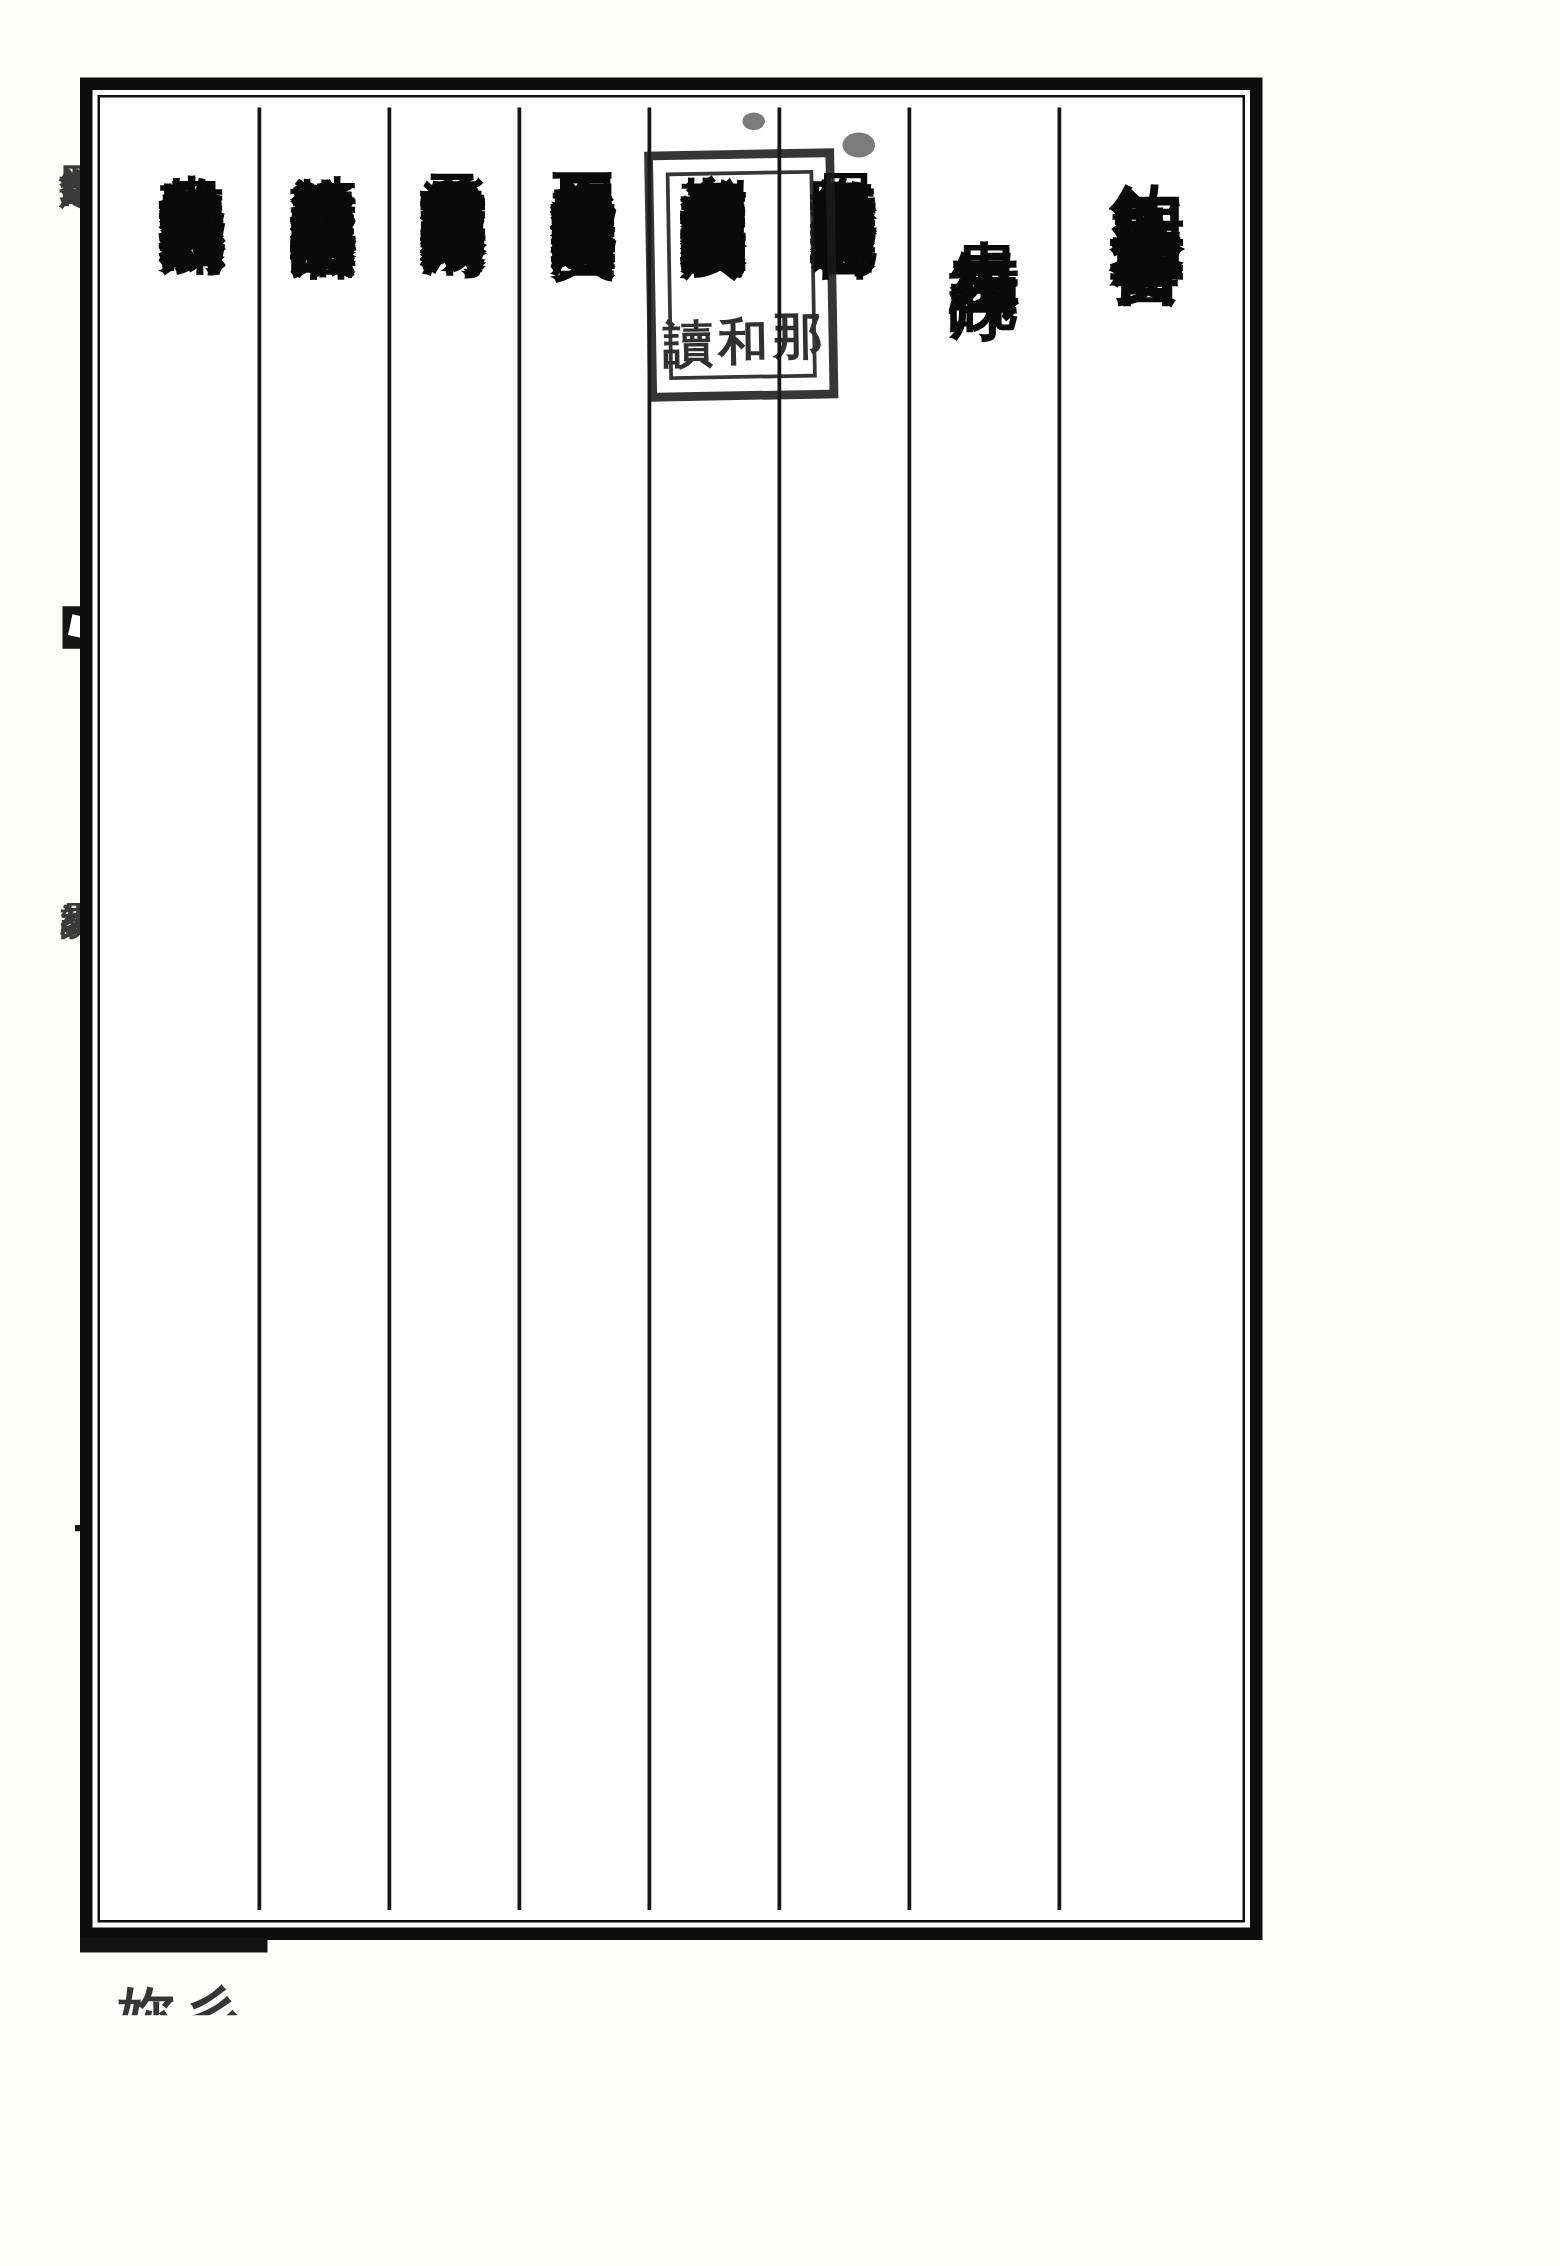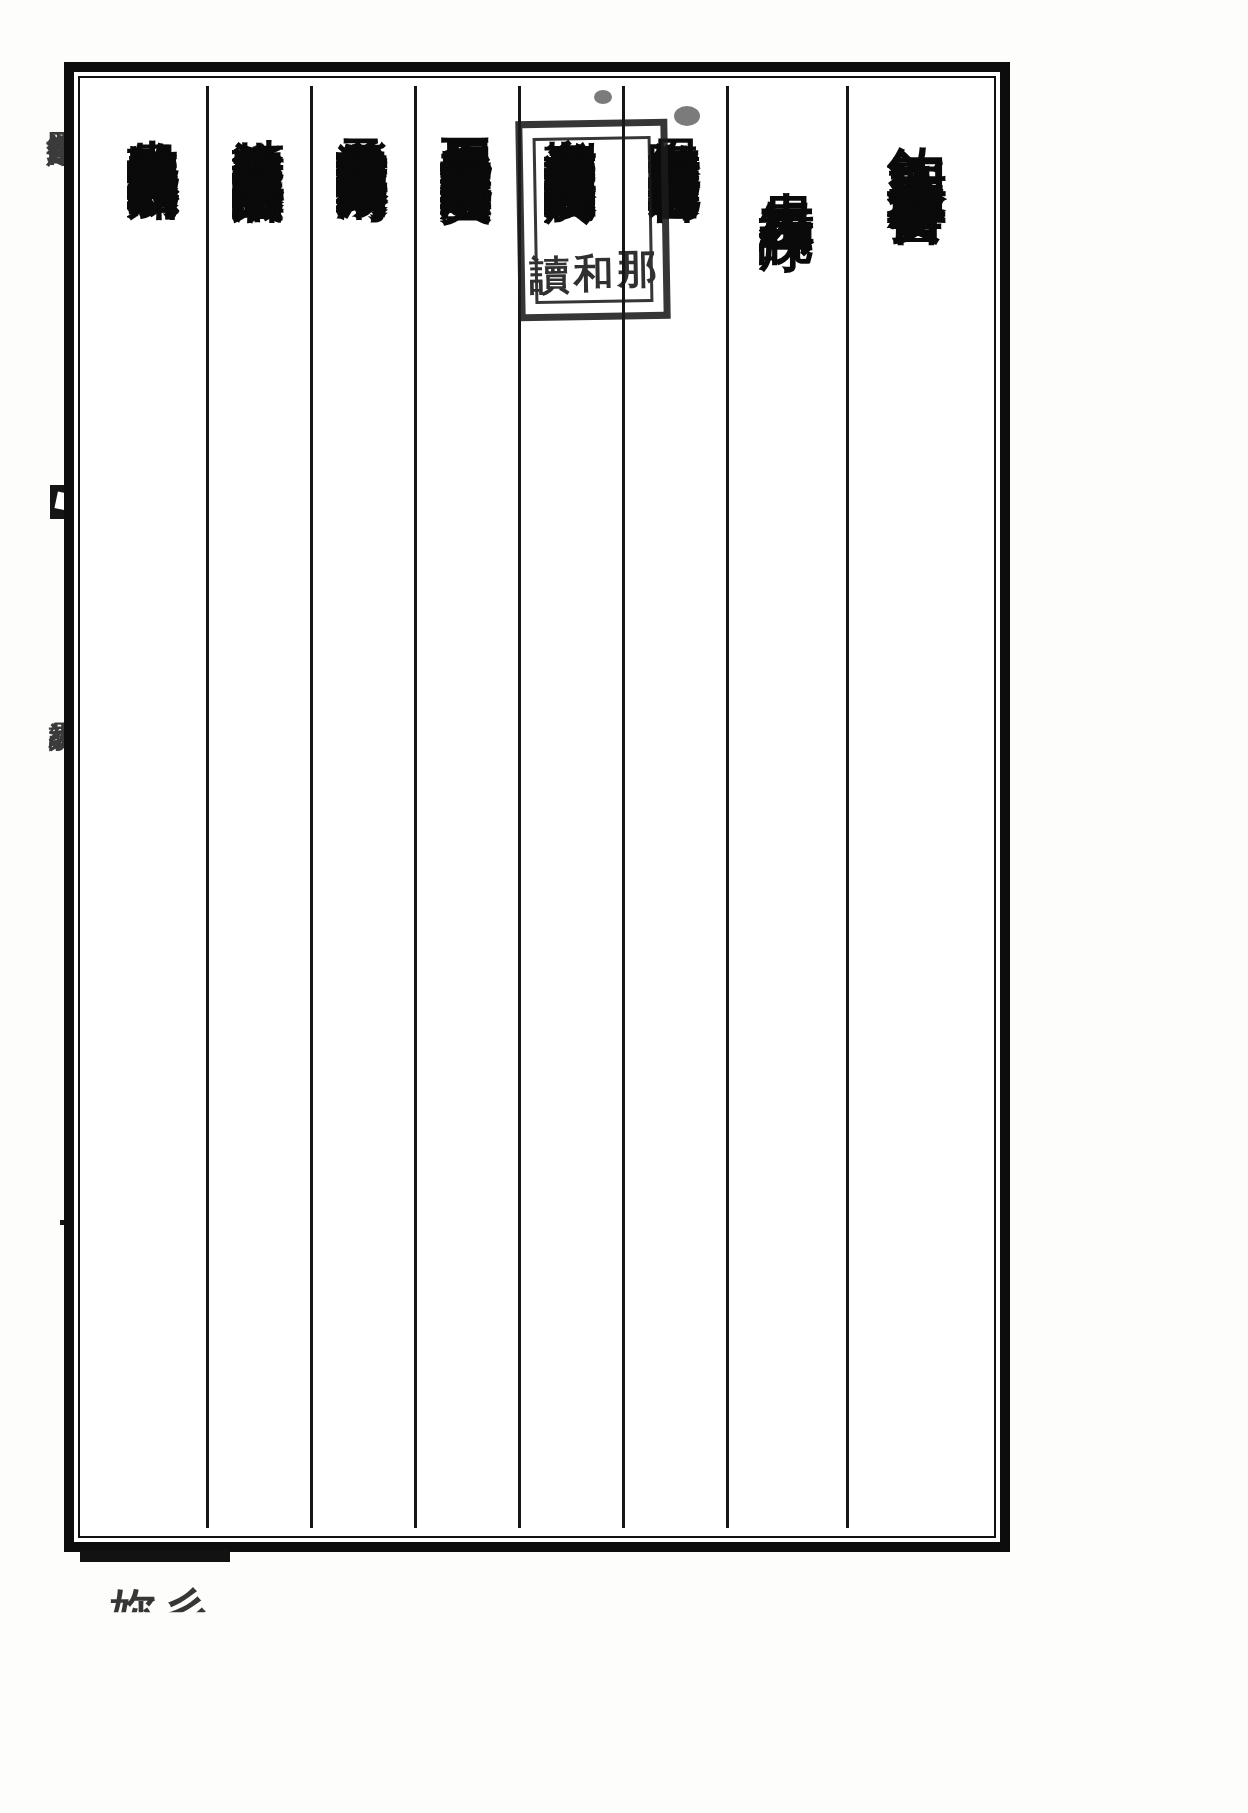--- a/index.html
+++ b/index.html
@@ -195,21 +195,21 @@
     left: 30px;
     top: 1150px;
     width: 26px;
     height: 5px;
     background: #151515;
   }
 
   
   #bottom-marks {
     position: absolute;
-    left: 80px;
+    left: 64px;
     top: 1550px;
     width: 300px;
     height: 120px;
     overflow: hidden;
     text-align: right;
   }
   #bottom-bar {
     position: absolute;
     left: 0;
     top: 0;

